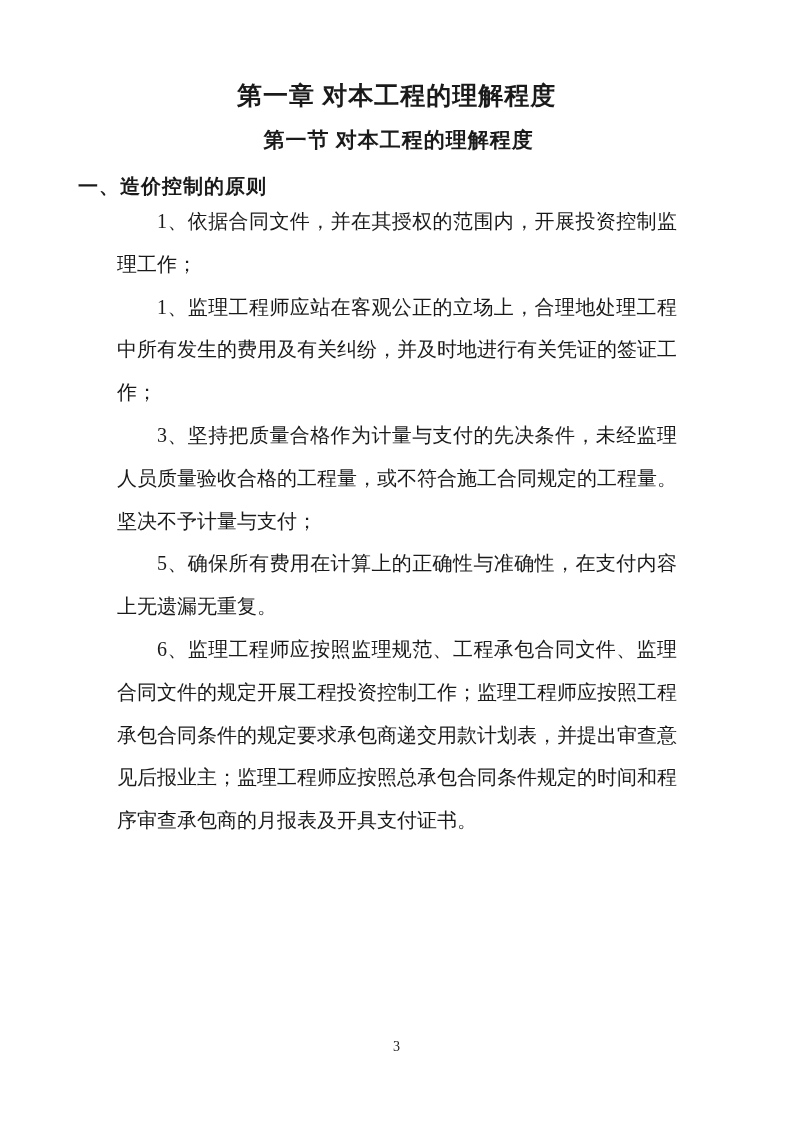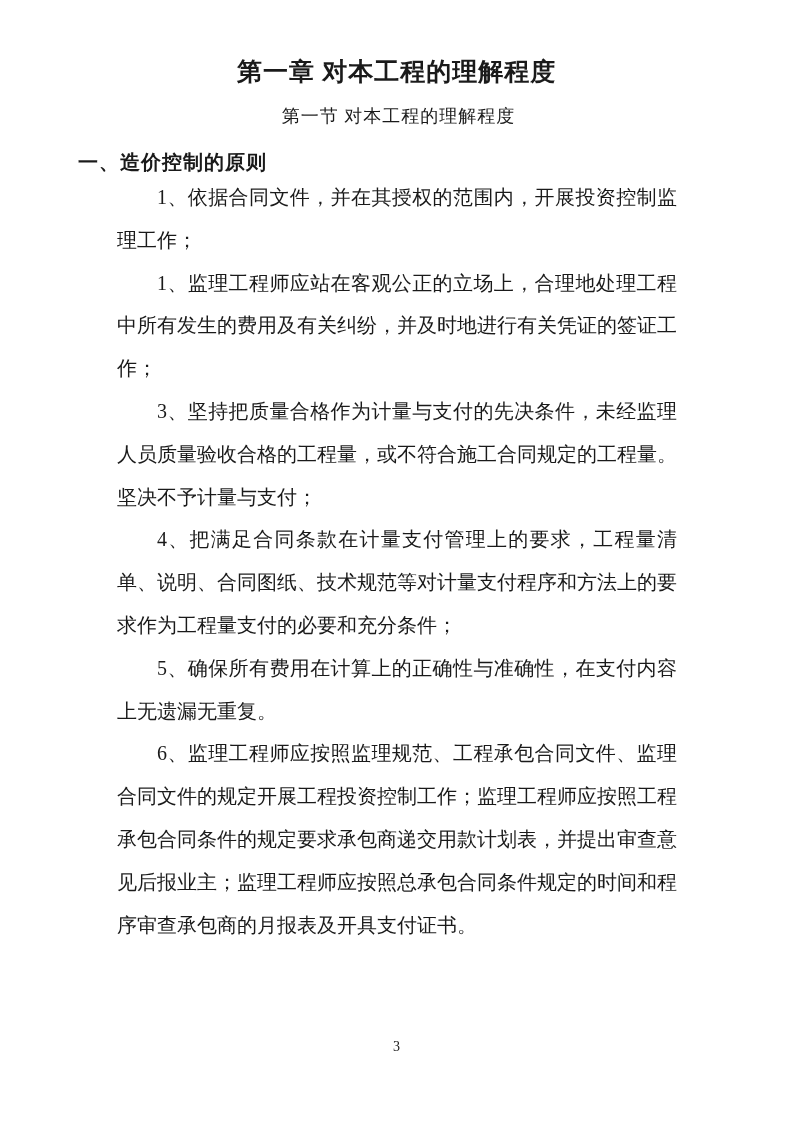--- a/index.html
+++ b/index.html
@@ -12,33 +12,33 @@
     width: 793px;
     height: 1122px;
     margin: 0 auto;
     background: #ffffff;
     color: #1a1a1a;
     font-family: "Liberation Serif", "DejaVu Serif", serif;
     overflow: hidden;
   }
   .chapter-title {
     margin: 0;
-    padding-top: 56px;
+    padding-top: 80px;
     text-align: center;
     font-size: 25px;
     line-height: 31px;
     font-weight: bold;
     letter-spacing: 1px;
   }
   .section-title {
     margin: 16px 0 0 4px;
     text-align: center;
-    font-size: 18px;
+    font-size: 21px;
     line-height: 26px;
-    font-weight: normal;
+    font-weight: bold;
     letter-spacing: 1px;
   }
   .list-heading {
     margin: 21px 116px 0 78px;
     font-size: 20px;
     line-height: 24px;
     font-weight: bold;
     letter-spacing: 1px;
   }
   .body-text {
@@ -69,18 +69,17 @@
 <body>
 
 <div class="page">
   <h1 class="chapter-title">第一章 对本工程的理解程度</h1>
   <h2 class="section-title">第一节 对本工程的理解程度</h2>
   <h3 class="list-heading">一、造价控制的原则</h3>
   <div class="body-text">
       <p>1、依据合同文件，并在其授权的范围内，开展投资控制监理工作；</p>
       <p>1、监理工程师应站在客观公正的立场上，合理地处理工程中所有发生的费用及有关纠纷，并及时地进行有关凭证的签证工作；</p>
       <p>3、坚持把质量合格作为计量与支付的先决条件，未经监理人员质量验收合格的工程量，或不符合施工合同规定的工程量。坚决不予计量与支付；</p>
-      <p>4、把满足合同条款在计量支付管理上的要求，工程量清单、说明、合同图纸、技术规范等对计量支付程序和方法上的要求作为工程量支付的必要和充分条件；</p>
       <p>5、确保所有费用在计算上的正确性与准确性，在支付内容上无遗漏无重复。</p>
       <p>6、监理工程师应按照监理规范、工程承包合同文件、监理合同文件的规定开展工程投资控制工作；监理工程师应按照工程承包合同条件的规定要求承包商递交用款计划表，并提出审查意见后报业主；监理工程师应按照总承包合同条件规定的时间和程序审查承包商的月报表及开具支付证书。</p>
     </div>
   <div class="page-number">3</div>
 </div>
 
 </body></html>

